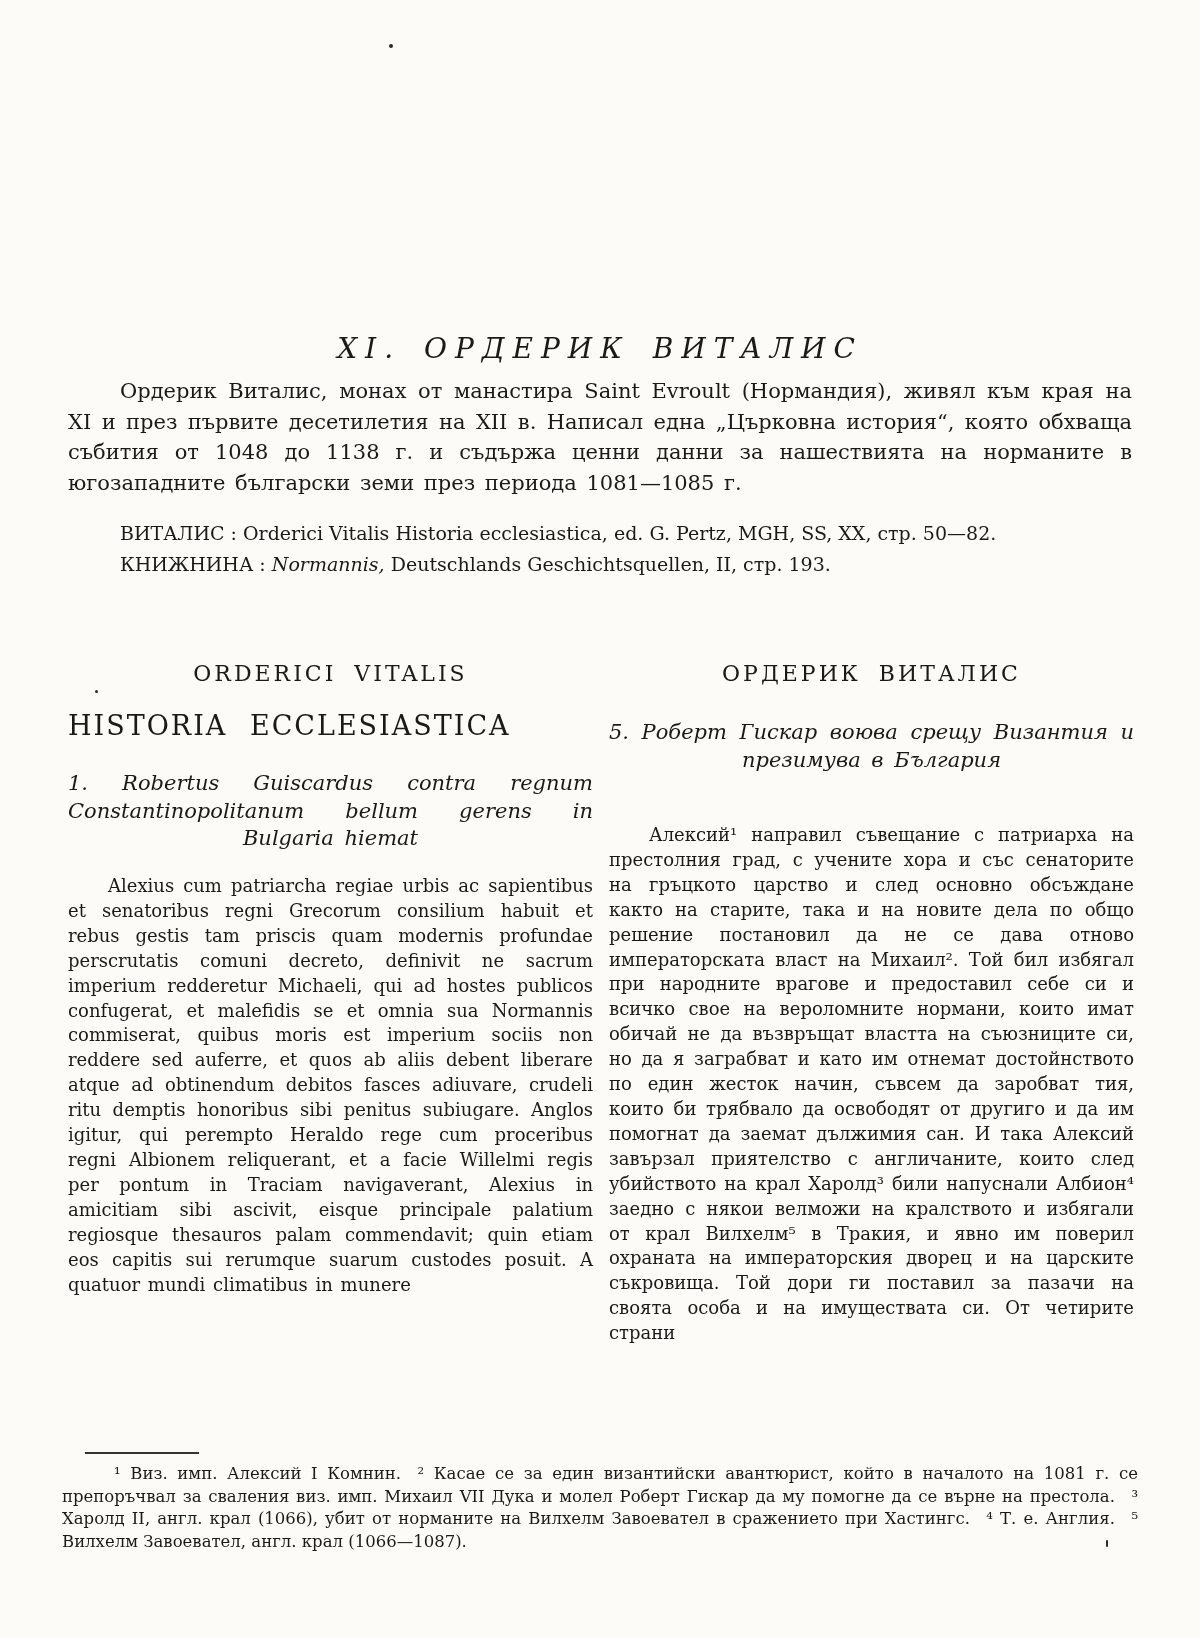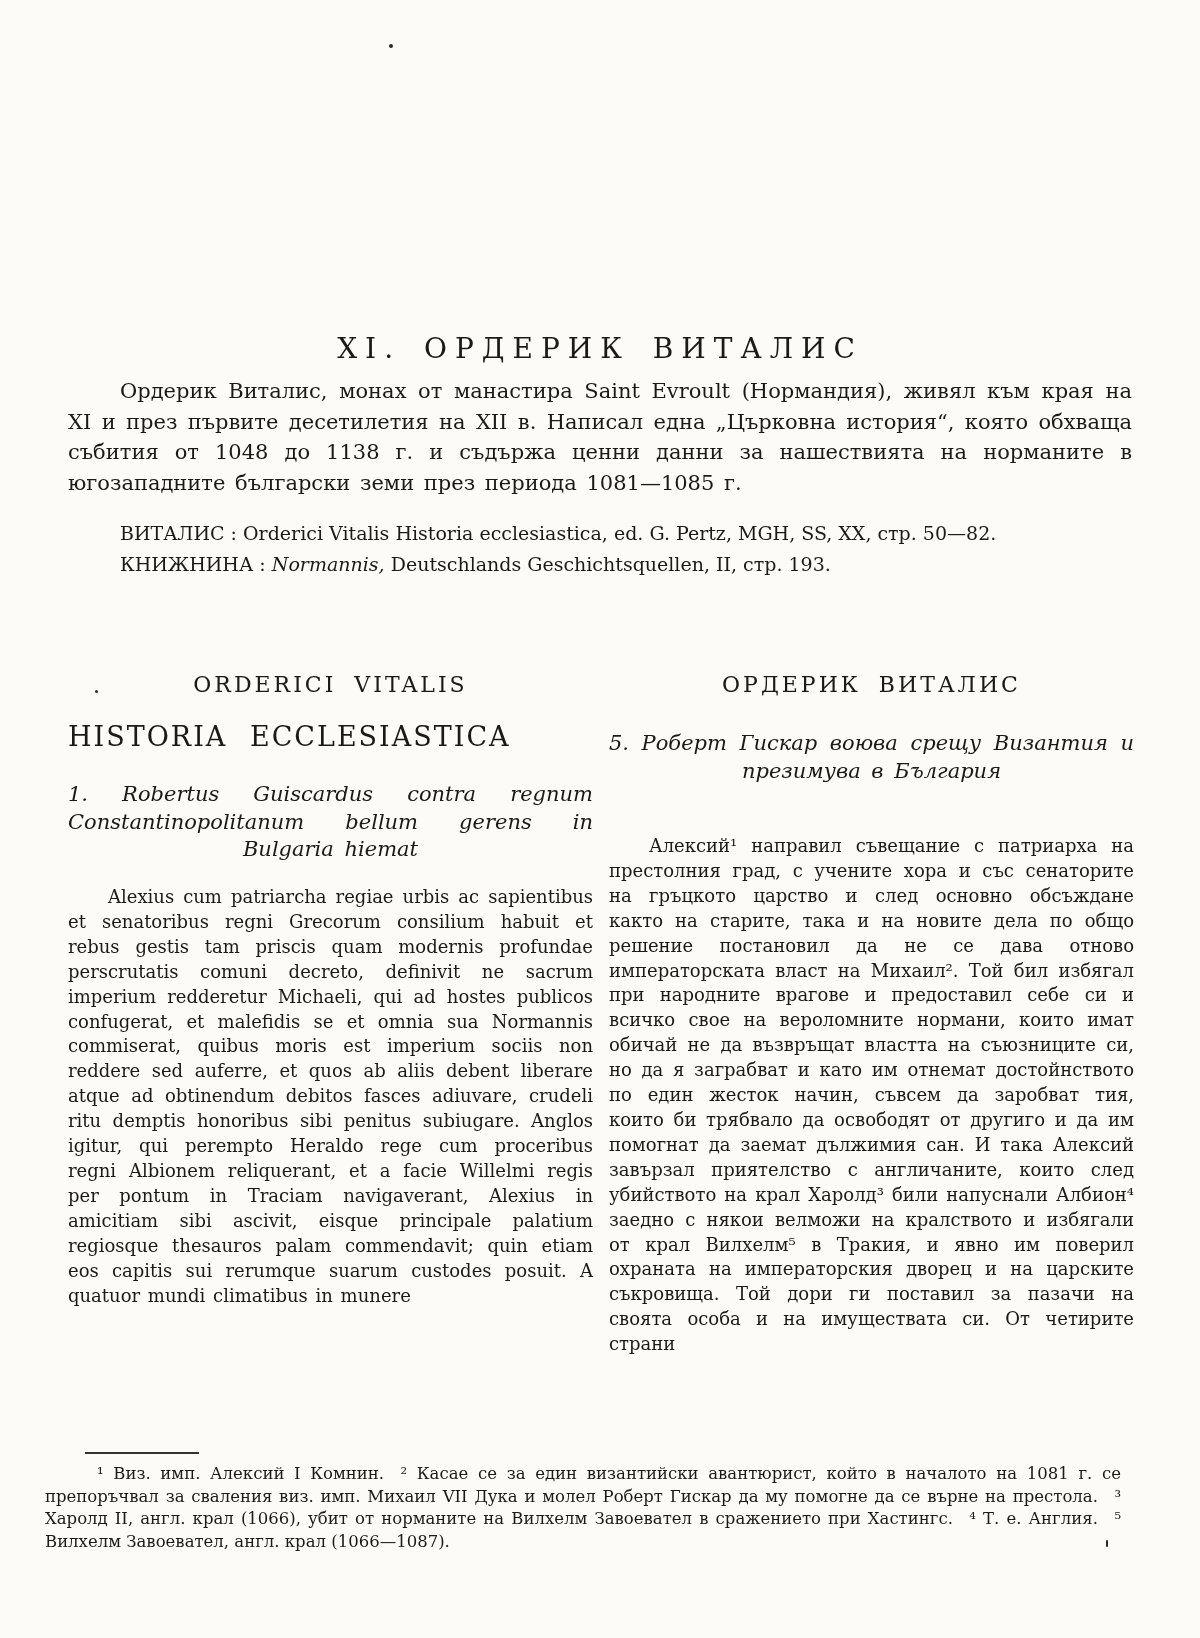--- a/index.html
+++ b/index.html
@@ -13,20 +13,21 @@
     font-family:"DejaVu Serif","DejaVu Sans",serif;
     overflow:hidden;
   }
   .artifact{position:absolute;background:#2a2a28;border-radius:50%;}
   .title{
     position:absolute;top:332px;left:0;width:100%;
     text-align:center;
     font-size:28px;font-weight:normal;
     letter-spacing:8px;word-spacing:6px;
     margin:0;
+    font-style:italic;
   }
   .intro{
     position:absolute;top:376px;left:68px;width:1064px;
     font-size:21px;line-height:30.5px;
     text-align:justify;text-indent:52px;
     margin:0;word-spacing:3px;
   }
   .refline{
     position:absolute;left:68px;width:1064px;
     font-size:19px;line-height:24px;margin:0;
@@ -36,21 +37,21 @@
   .editions{top:521px;}
   .literature{top:552px;}
   .columns{
     position:absolute;top:656px;left:68px;width:1066px;
     display:flex;gap:16px;
   }
   .col{flex:1 1 0;}
   .col-heading{
     font-size:22px;line-height:26px;font-weight:normal;
     text-align:center;letter-spacing:3px;word-spacing:8px;
-    margin:16px;
+    margin:5px;
   }
   .col-subheading{
     font-size:27px;line-height:25px;font-weight:normal;
     text-align:left;letter-spacing:2px;word-spacing:12px;
     margin:26px 0 0 0;
   }
   .sec-title{
     font-style:italic;
     font-size:21px;line-height:27.5px;
     text-align:justify;text-align-last:center;
@@ -63,21 +64,21 @@
     text-align:justify;text-indent:40px;
     margin:8px 0 0 0;
     word-spacing:2px;
     hyphens:none;
   }
   .footnote-rule{
     position:absolute;top:1452px;left:85px;width:114px;height:2px;
     background:#35332f;
   }
   .footnotes{
-    position:absolute;top:1463px;left:45px;width:1076px;
+    position:absolute;top:1463px;left:62px;width:1076px;
     font-size:16.5px;line-height:22.5px;
     text-align:justify;text-indent:52px;
     margin:0;
   }
 </style>
 </head>
 <body>
 
 <div class="page">
 

